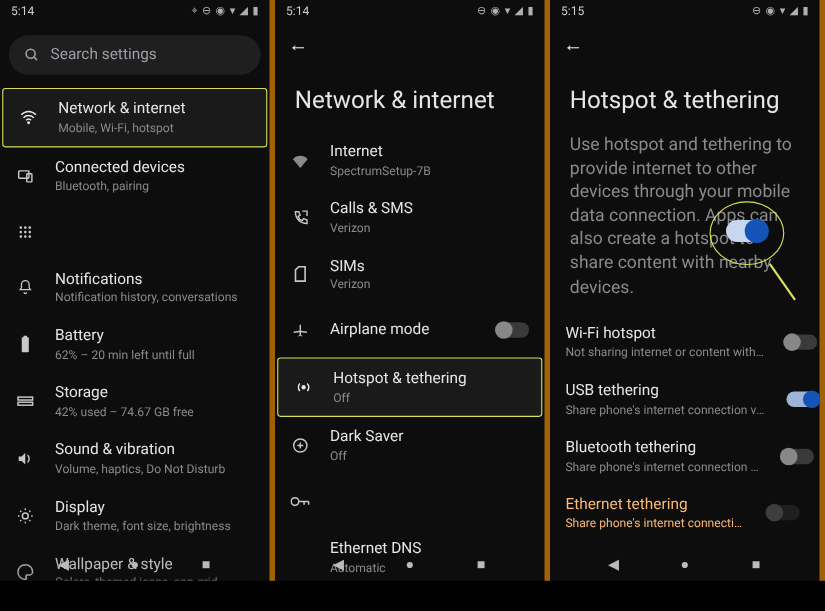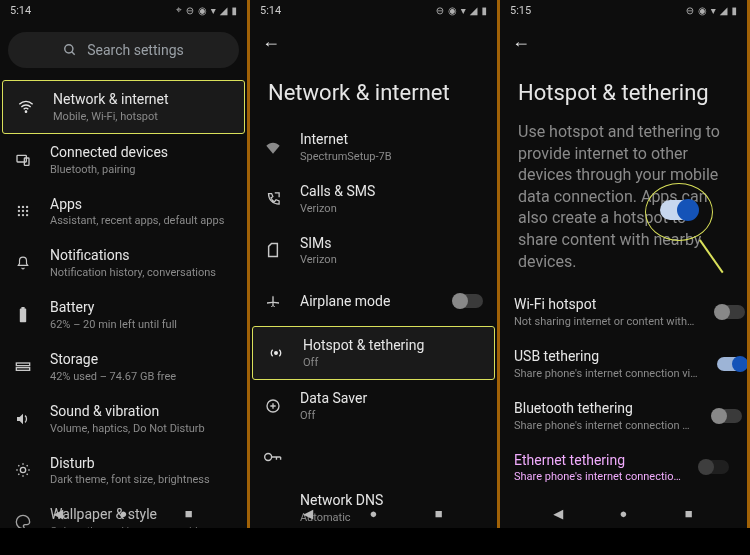--- a/index.html
+++ b/index.html
@@ -11,21 +11,21 @@
     height: 555px;
     overflow: hidden;
     display: flex;
   }
   .panel {
     width: 250px;
     height: 528px;
     background: #0d0d0d;
     position: relative;
     overflow: hidden;
-    border-right: 3px solid #a16207;
+    border-right: 5px solid #a16207;
   }
   .status-bar {
     height: 20px;
     display: flex;
     align-items: center;
     justify-content: space-between;
     padding: 0 10px;
     font-size: 11px;
     color: #ccc;
   }
@@ -37,21 +37,20 @@
     margin: 12px 8px;
     background: #1f1f1f;
     border-radius: 22px;
     height: 36px;
     display: flex;
     align-items: center;
     padding: 18px 14px;
     gap: 10px;
     color: #9aa0a6;
     font-size: 14px;
-    justify-content: center;
   }
 
   
   .row {
     display: flex;
     align-items: center;
     padding: 10px 14px;
     gap: 18px;
     min-height: 50px;
   }
@@ -104,21 +103,21 @@
     background: #888;
     border-radius: 50%;
     top: -1px; left: -1px;
   }
   .toggle.on { background: #9db4d6; }
   .toggle.on::after { background: #1453b8; left: 15px; }
   .toggle.big { width: 38px; height: 20px; border-radius: 12px; background:#c7d7ef; }
   .toggle.big::after { width: 22px; height: 22px; top:-1px; }
   .toggle.big.on::after { background:#1453b8; left: 17px; }
 
-  .row.disabled .title, .row.disabled .sub { color: #f0abfc; }
+  .row.disabled .title, .row.disabled .sub { color: #fdba74; }
 
   
   .ann-circle {
     position: absolute;
     border: 1.5px solid #d9e05a;
     border-radius: 50%;
     pointer-events: none;
   }
   .ann-line {
     position: absolute;
@@ -204,24 +203,20 @@
           <circle cx="12" cy="5" r="2"></circle>
           <circle cx="19" cy="5" r="2"></circle>
           <circle cx="5" cy="12" r="2"></circle>
           <circle cx="12" cy="12" r="2"></circle>
           <circle cx="19" cy="12" r="2"></circle>
           <circle cx="5" cy="19" r="2"></circle>
           <circle cx="12" cy="19" r="2"></circle>
           <circle cx="19" cy="19" r="2"></circle>
         </svg>
     </span>
-    <div class="texts">
-      <div class="title">Apps</div>
-      <div class="sub">Assistant, recent apps, default apps</div>
-    </div>
   </div>
 
   <div class="row">
     <span class="icon-slot">
       <svg width="14" height="14" viewBox="0 0 24 24" fill="none" stroke="#c8c8c8" stroke-width="2">
           <path d="M6 8a6 6 0 0 1 12 0v5l2 3H4l2-3z"></path>
           <path d="M10 20a2 2 0 0 0 4 0"></path>
         </svg>
     </span>
     <div class="texts">
@@ -270,21 +265,21 @@
   </div>
 
   <div class="row">
     <span class="icon-slot">
       <svg width="16" height="16" viewBox="0 0 24 24" fill="none" stroke="#c8c8c8" stroke-width="2">
           <circle cx="12" cy="12" r="4"></circle>
           <path d="M12 2v2M12 20v2M2 12h2M20 12h2M5 5l1.5 1.5M17.5 17.5L19 19M19 5l-1.5 1.5M6.5 17.5L5 19"></path>
         </svg>
     </span>
     <div class="texts">
-      <div class="title">Disturb</div>
+      <div class="title">Display</div>
       <div class="sub">Dark theme, font size, brightness</div>
     </div>
   </div>
 
   <div class="row" style="opacity:.8">
     <span class="icon-slot">
       <svg width="16" height="16" viewBox="0 0 24 24" fill="none" stroke="#c8c8c8" stroke-width="2">
           <path d="M12 2a10 10 0 1 0 0 20c2 0 2-2 1-3s0-3 2-3h3c2 0 4-2 4-4A10 10 0 0 0 12 2z"></path>
         </svg>
     </span>
@@ -380,37 +375,37 @@
   </div>
 
   <div class="row">
     <span class="icon-slot">
       <svg width="16" height="16" viewBox="0 0 24 24" fill="none" stroke="#c8c8c8" stroke-width="2">
           <circle cx="12" cy="12" r="9"></circle>
           <path d="M12 8v8M8 12h8"></path>
         </svg>
     </span>
     <div class="texts">
-      <div class="title">Data Saver</div>
+      <div class="title">Dark Saver</div>
       <div class="sub">Off</div>
     </div>
   </div>
 
   <div class="row">
     <span class="icon-slot">
       <svg width="18" height="12" viewBox="0 0 26 14" fill="none" stroke="#c8c8c8" stroke-width="2">
           <circle cx="6" cy="7" r="5"></circle>
           <path d="M11 7h13M18 7v4M24 7v4"></path>
         </svg>
     </span>
   </div>
 
   <div class="row" style="padding-left:50px">
     <div class="texts">
-      <div class="title">Network DNS</div>
+      <div class="title">Ethernet DNS</div>
       <div class="sub">Automatic</div>
     </div>
   </div>
 
   <div class="row" style="padding-left:50px;opacity:.6">
     <div class="texts">
       <div class="title">Adaptive connectivity</div>
     </div>
   </div>
 

